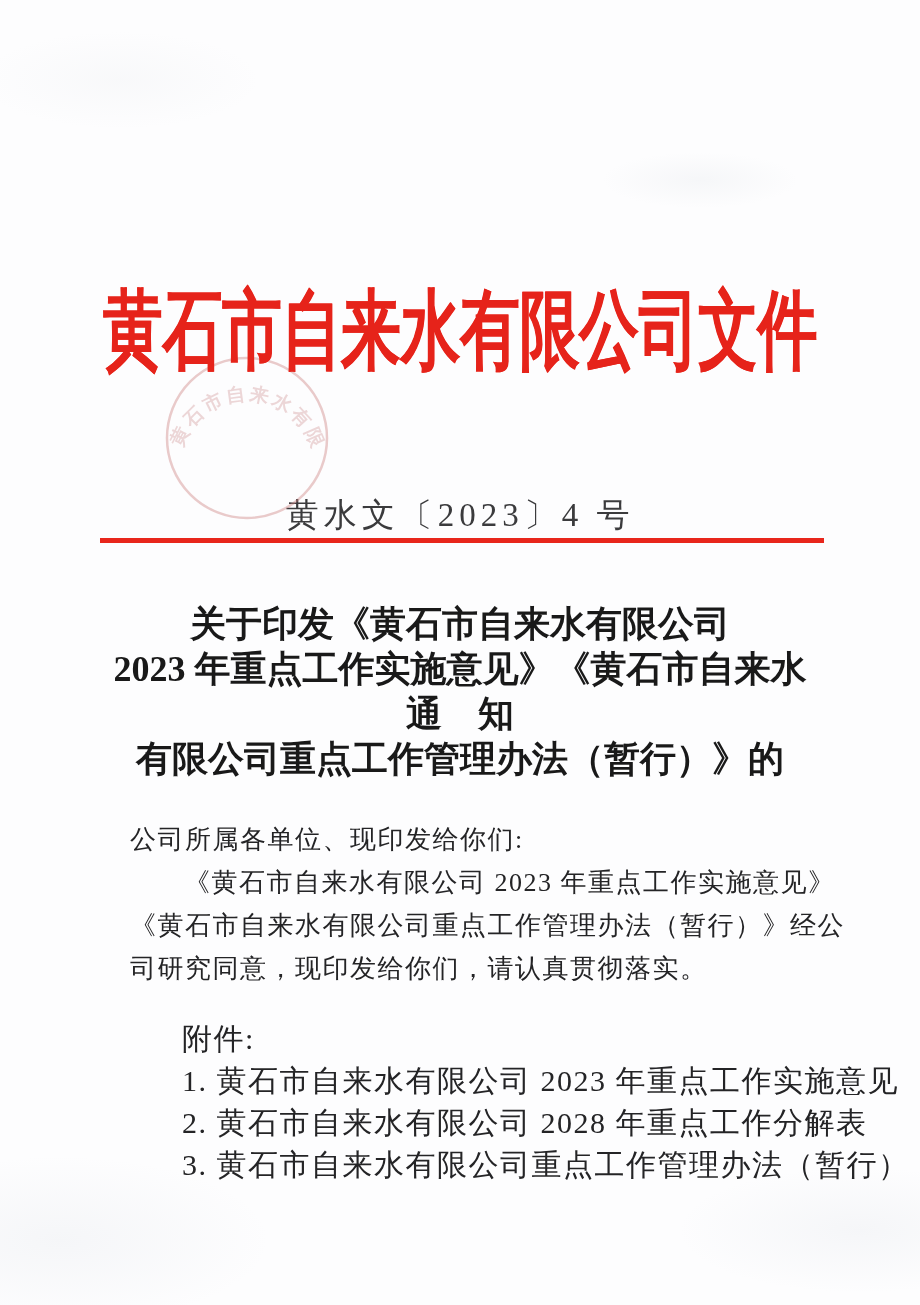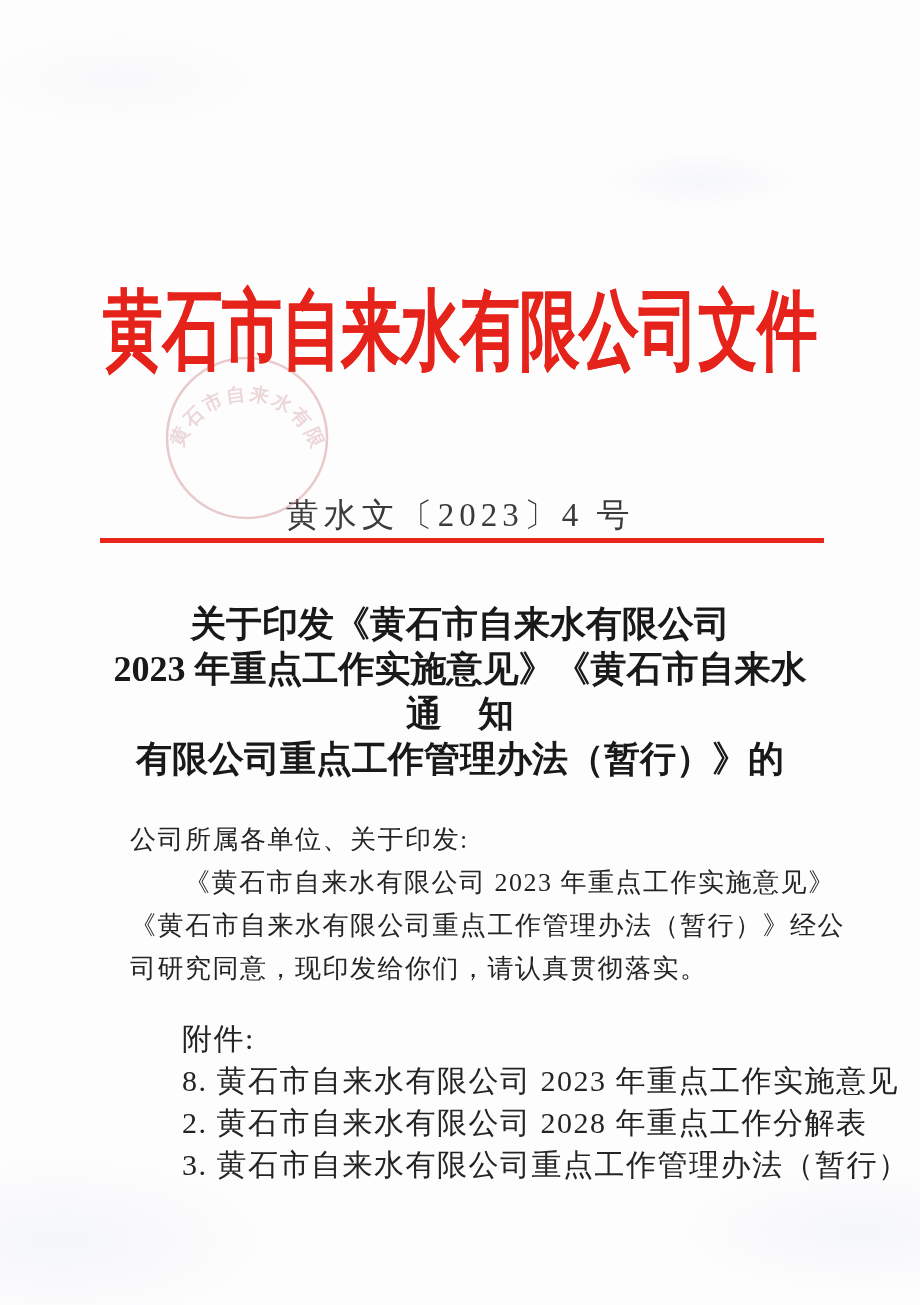--- a/index.html
+++ b/index.html
@@ -121,26 +121,26 @@
   <div class="red-rule"></div>
 
   <div class="notice-title">
     <div class="t-line">关于印发《黄石市自来水有限公司</div>
     <div class="t-line">2023 年重点工作实施意见》《黄石市自来水</div>
     <div class="t-line">通　知</div>
     <div class="t-line">有限公司重点工作管理办法（暂行）》的</div>
   </div>
 
   <div class="body-text">
-    <div class="b-line">公司所属各单位、关于印发:</div>
+    <div class="b-line">公司所属各单位、现印发给你们:</div>
     <div class="b-line indent-2em">《黄石市自来水有限公司 2023 年重点工作实施意见》</div>
     <div class="b-line">《黄石市自来水有限公司重点工作管理办法（暂行）》经公</div>
     <div class="b-line">司研究同意，现印发给你们，请认真贯彻落实。</div>
   </div>
 
   <div class="attachments">
     <div class="a-line">附件:</div>
-    <div class="a-line">8. 黄石市自来水有限公司 2023 年重点工作实施意见</div>
+    <div class="a-line">1. 黄石市自来水有限公司 2023 年重点工作实施意见</div>
     <div class="a-line">2. 黄石市自来水有限公司 2028 年重点工作分解表</div>
     <div class="a-line">3. 黄石市自来水有限公司重点工作管理办法（暂行）</div>
   </div>
 
 </div>
 
 </body></html>

